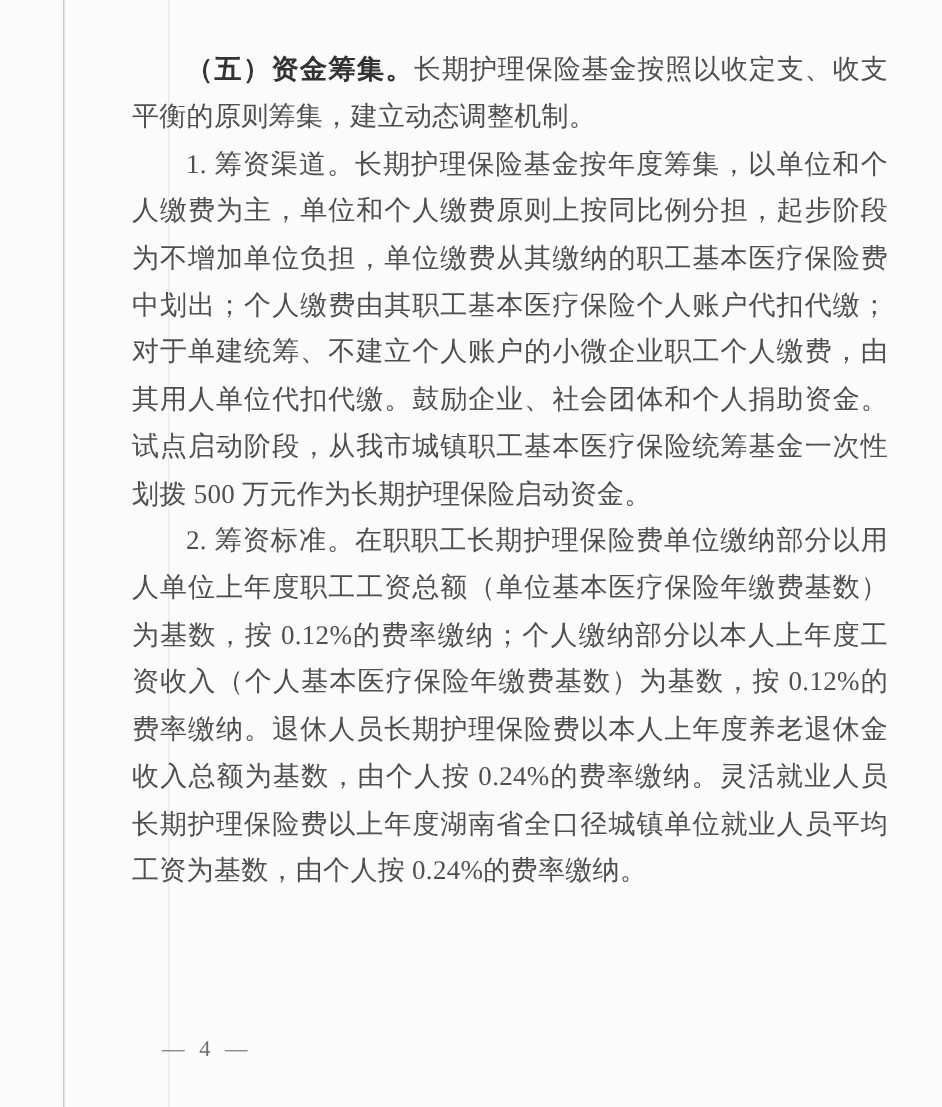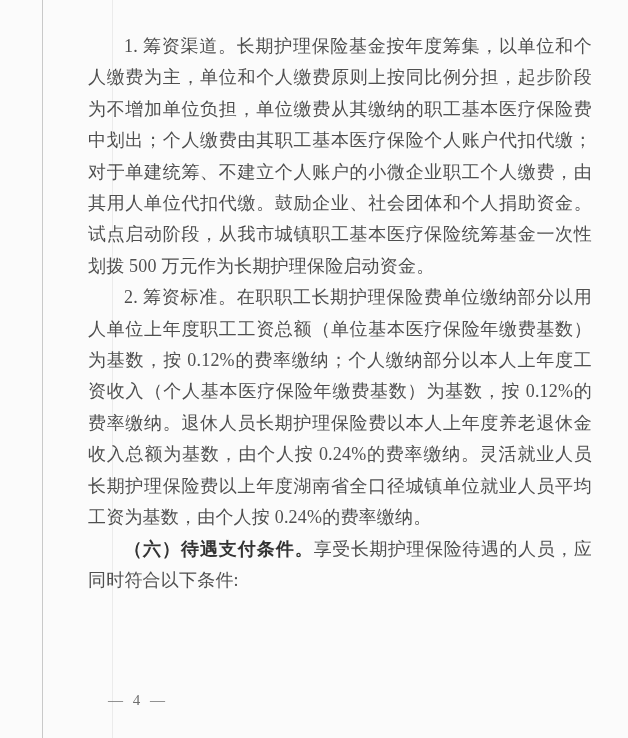--- a/index.html
+++ b/index.html
@@ -64,19 +64,19 @@
   }
 </style>
 </head>
 <body>
 
 <div class="page">
   <div class="fold-line"></div>
   <div class="faint-line"></div>
 
   <div class="doc-body">
+      <p class="para"><span class="run bold">（五）资金筹集。</span><span class="run">长期护理保险基金按照以收定支、收支平衡的原则筹集，建立动态调整机制。</span></p>
       <p class="para"><span class="run">1. 筹资渠道。长期护理保险基金按年度筹集，以单位和个人缴费为主，单位和个人缴费原则上按同比例分担，起步阶段为不增加单位负担，单位缴费从其缴纳的职工基本医疗保险费中划出；个人缴费由其职工基本医疗保险个人账户代扣代缴；对于单建统筹、不建立个人账户的小微企业职工个人缴费，由其用人单位代扣代缴。鼓励企业、社会团体和个人捐助资金。试点启动阶段，从我市城镇职工基本医疗保险统筹基金一次性划拨 500 万元作为长期护理保险启动资金。</span></p>
       <p class="para"><span class="run">2. 筹资标准。在职职工长期护理保险费单位缴纳部分以用人单位上年度职工工资总额（单位基本医疗保险年缴费基数）为基数，按 0.12%的费率缴纳；个人缴纳部分以本人上年度工资收入（个人基本医疗保险年缴费基数）为基数，按 0.12%的费率缴纳。退休人员长期护理保险费以本人上年度养老退休金收入总额为基数，由个人按 0.24%的费率缴纳。灵活就业人员长期护理保险费以上年度湖南省全口径城镇单位就业人员平均工资为基数，由个人按 0.24%的费率缴纳。</span></p>
-      <p class="para"><span class="run bold">（六）待遇支付条件。</span><span class="run">享受长期护理保险待遇的人员，应同时符合以下条件:</span></p>
     </div>
 
   <div class="page-footer">— 4 —</div>
 </div>
 
 </body></html>

